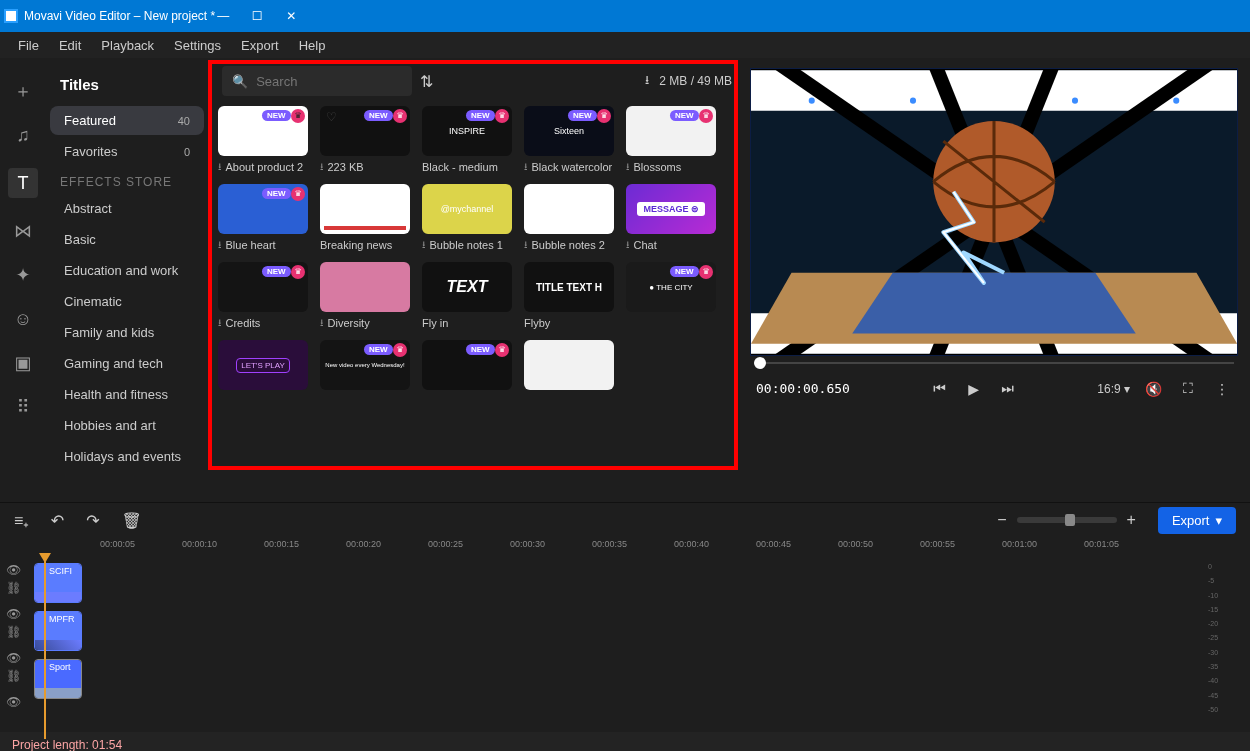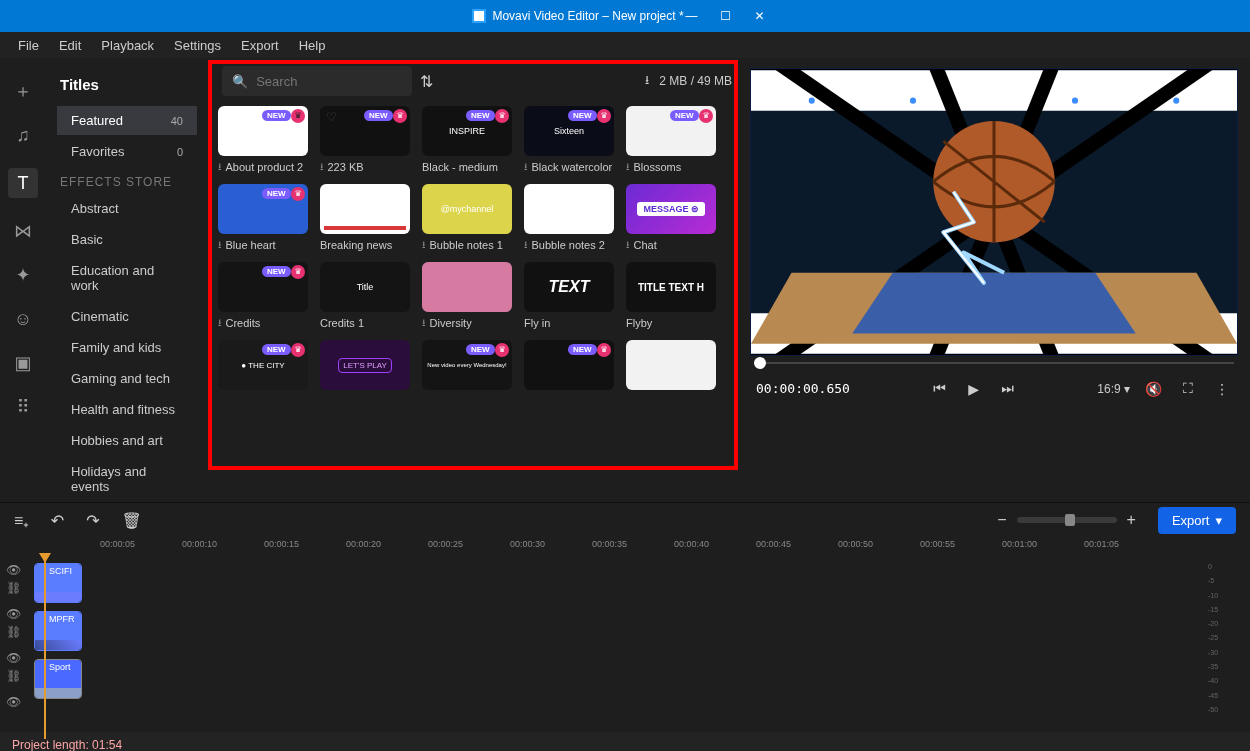--- a/index.html
+++ b/index.html
@@ -1,36 +1,36 @@
 <!DOCTYPE html>
 <html><head>
 <meta charset="utf-8">
 <style>
   * { box-sizing: border-box; margin: 0; padding: 0; font-family: "Segoe UI", Arial, sans-serif; }
   html, body { width: 1250px; height: 751px; background:#1a1a1a; color:#ddd; overflow:hidden; }
   
-  .titlebar { height:24px; background:#0078d4; display:flex; align-items:center; justify-content:center; padding:16px 4px; }
+  .titlebar { height:24px; background:#0078d4; display:flex; align-items:center; justify-content:flex-start; padding:16px 4px; }
   .titlebar-left { display:flex; align-items:center; gap:6px; font-size:12px; color:#fff; }
   .app-icon { width:14px; height:14px; background:#fff; border:2px solid #2aa0ff; }
   .win-controls { display:flex; gap:18px; padding-right:10px; }
   .win-btn { color:#fff; font-size:12px; cursor:pointer; width:16px; text-align:center; }
   
   .menubar { height:26px; background:#222; display:flex; align-items:center; gap:20px; padding:0 18px; font-size:13px; color:#ccc; }
   .menubar span { cursor:pointer; }
   
   .main { display:flex; height:calc(751px - 26px - 26px - 230px - 25px); background:#1e1e1e; position:relative; }
   
   .toolcol { width:46px; background:#1e1e1e; display:flex; flex-direction:column; align-items:center; padding-top:22px; gap:22px; }
   .toolcol .ticon { width:22px; height:22px; color:#999; cursor:pointer; text-align:center; font-size:18px; line-height:22px; }
   .toolcol .ticon.active { color:#fff; background:#333; border-radius:4px; width:30px; height:30px; line-height:30px; }
   
   .catpanel { width:162px; background:#1e1e1e; padding-top:18px; }
   .catpanel h2 { font-size:15px; color:#fff; font-weight:600; padding:0 14px 12px 14px; }
   .catlist { display:flex; flex-direction:column; }
-  .catitem { display:flex; justify-content:space-between; align-items:center; padding:7px 14px; font-size:13px; color:#ccc; cursor:pointer; border-radius:0; margin:1px 11px; }
+  .catitem { display:flex; justify-content:space-between; align-items:center; padding:7px 14px; font-size:13px; color:#ccc; cursor:pointer; border-radius:8px; margin:1px 4px; }
   .catitem.active { background:#393a40; color:#fff; }
   .catitem .count { font-size:11px; color:#aaa; }
   .catheader { font-size:12px; letter-spacing:1px; color:#777; padding:8px 12px 4px 14px; text-transform:uppercase; }
   
   .gridpanel { flex:1; background:#1e1e1e; position:relative; padding:6px 4px 0 4px; }
   .red-highlight { position:absolute; top:2px; left:0; width:530px; height:410px; border:4px solid #ff0000; pointer-events:none; z-index:50; }
   .gridhead { display:flex; align-items:center; gap:8px; padding:2px 10px 10px 10px; }
   .searchbox { flex:0 0 190px; background:#2b2b2b; border-radius:4px; height:30px; display:flex; align-items:center; padding:0 10px; gap:8px; color:#999; font-size:13px; }
   .searchbox input { background:transparent; border:none; outline:none; color:#ccc; font-size:13px; width:100%; }
   .sorticon { color:#ccc; font-size:16px; cursor:pointer; }
@@ -295,28 +295,20 @@
           <div class="thumb th-credits">
             <span class="badge-new">NEW</span>
             <span class="badge-crown">♛</span>
           </div>
           <div class="cardlabel">
             <span class="dl">⭳</span>
             <span>Credits</span>
           </div>
         </div>
         <div class="card">
-          <div class="thumb th-credits2">
-            <span>Title</span>
-          </div>
-          <div class="cardlabel">
-            <span>Credits 1</span>
-          </div>
-        </div>
-        <div class="card">
           <div class="thumb th-div"></div>
           <div class="cardlabel">
             <span class="dl">⭳</span>
             <span>Diversity</span>
           </div>
         </div>
         <div class="card">
           <div class="thumb th-flyin">
             <span>TEXT</span>
           </div>

